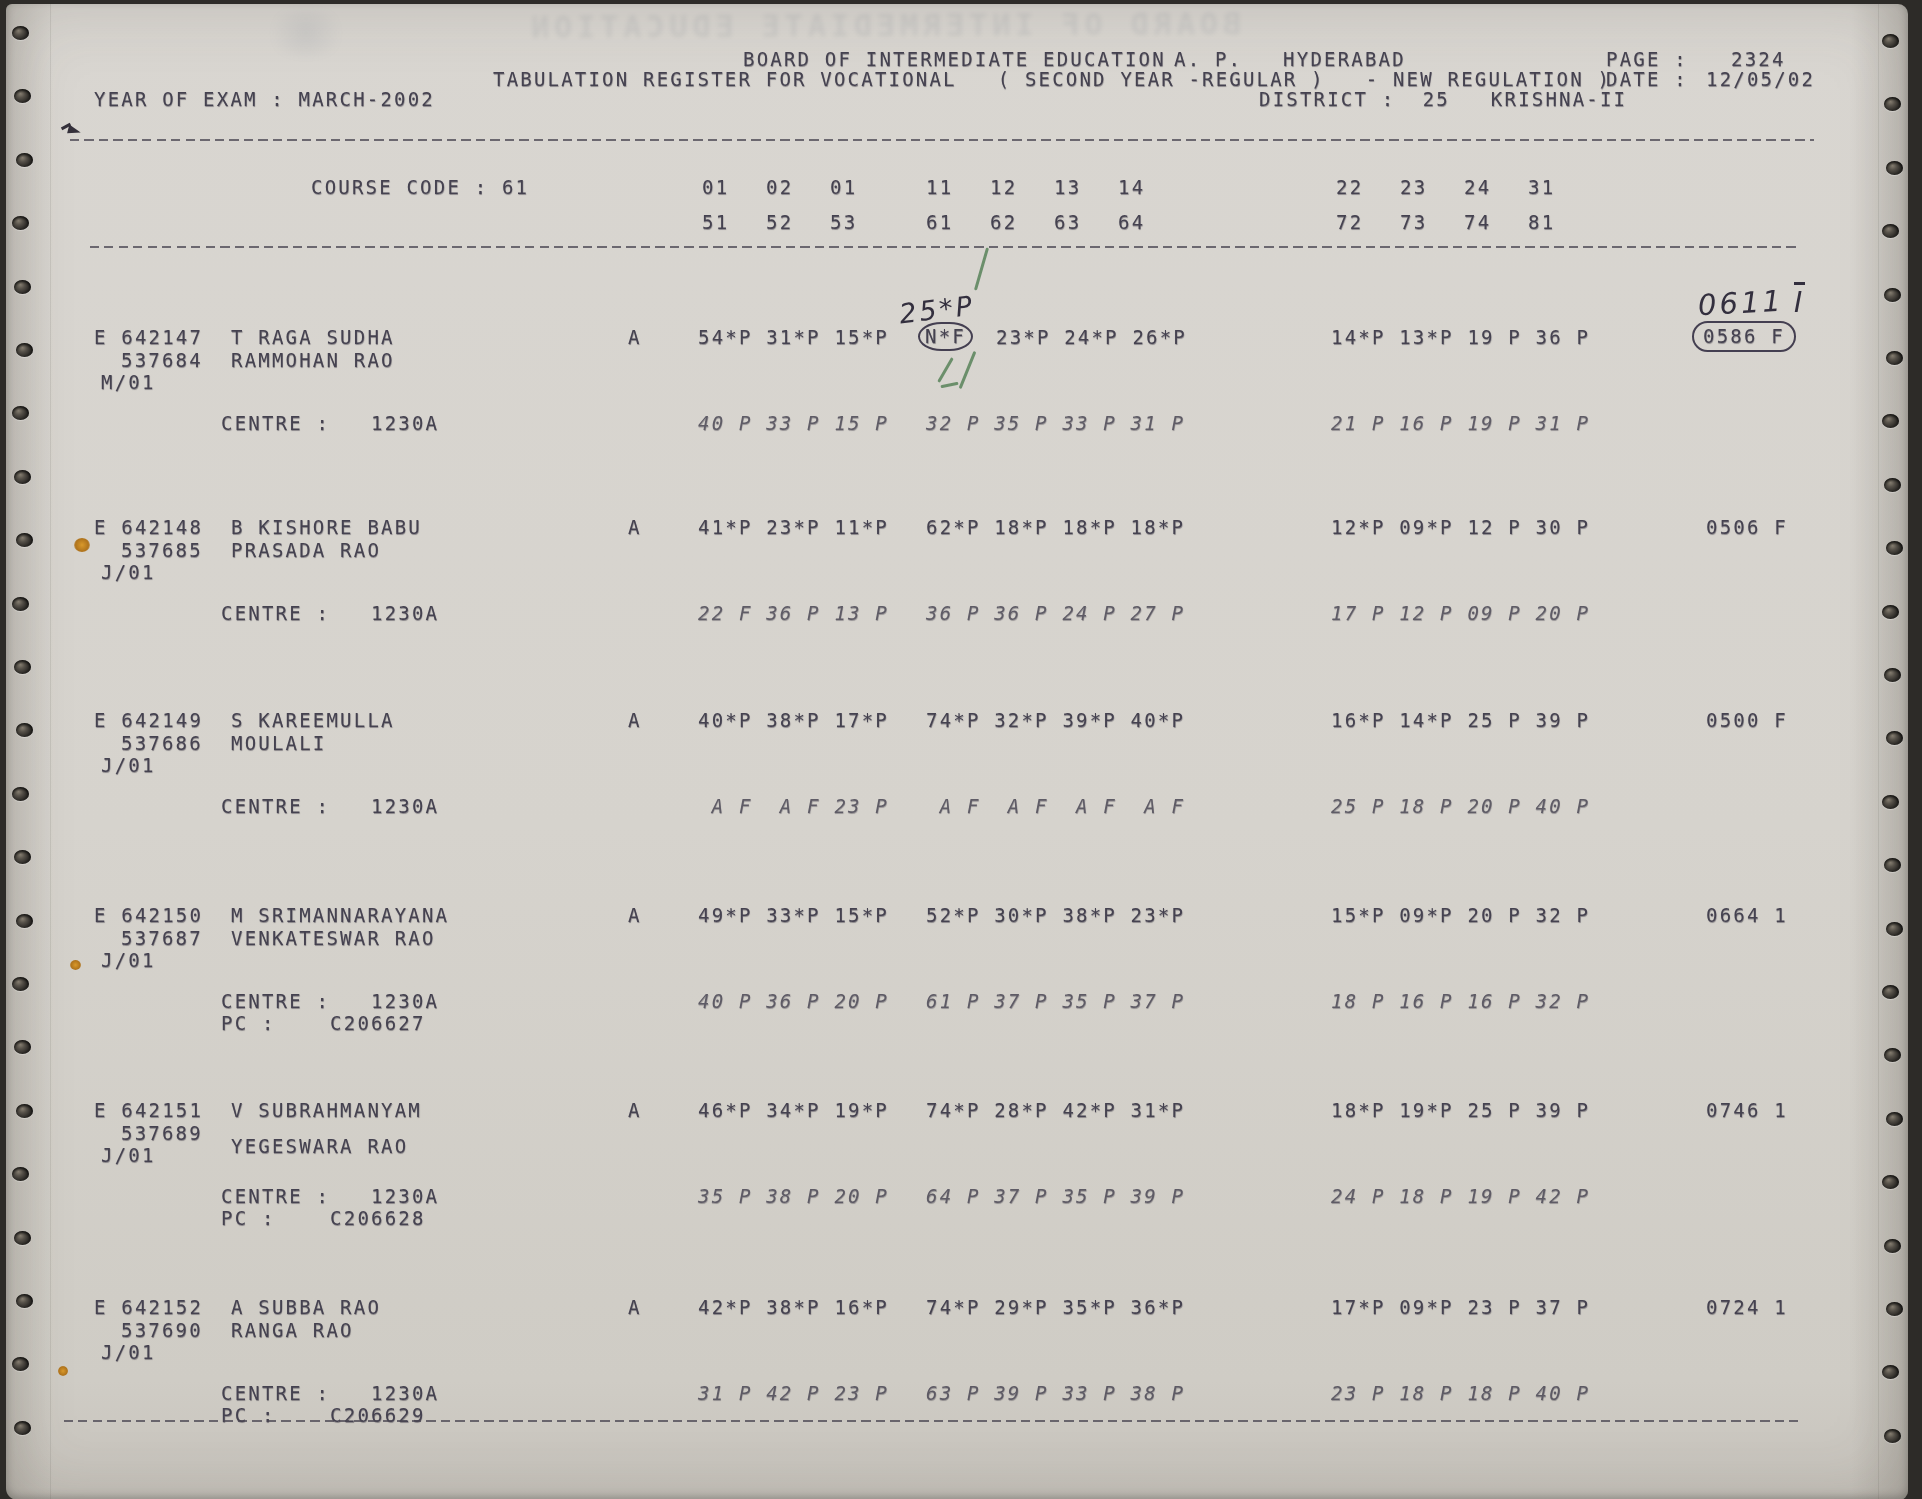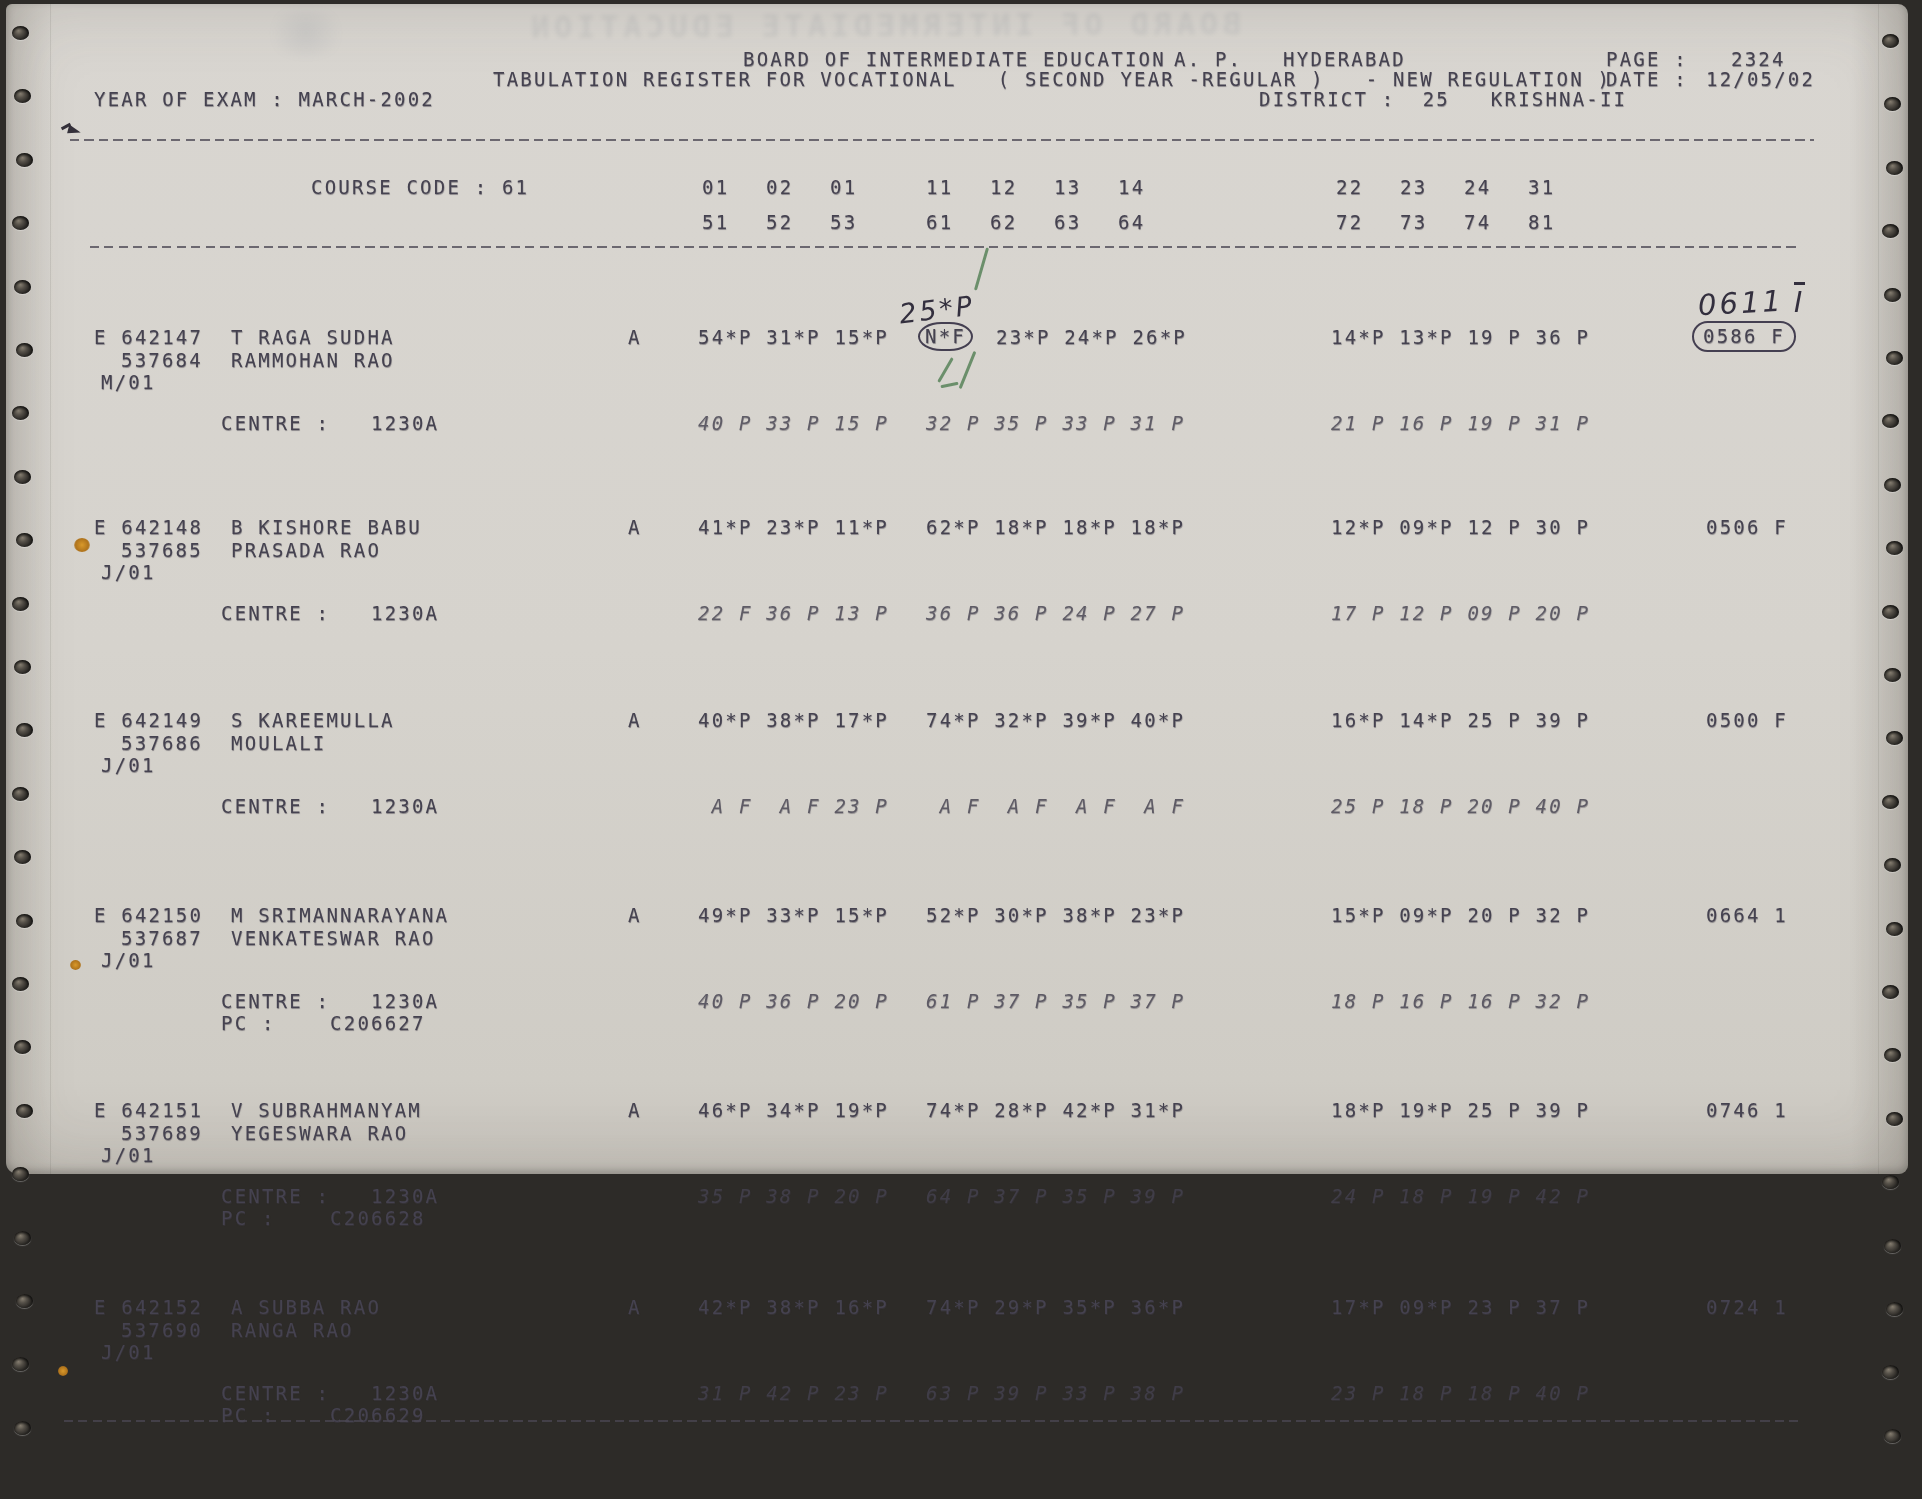--- a/index.html
+++ b/index.html
@@ -2,21 +2,21 @@
 <html><head>
 <meta charset="utf-8">
 <style>
   html,body{margin:0;padding:0;}
   body{
     width:1922px;height:1499px;position:relative;overflow:hidden;
     background:#2d2b28;
     font-family:"DejaVu Sans Mono",monospace;
   }
   .paper{
-    position:absolute;left:6px;top:4px;width:1902px;height:1170px;
+    position:absolute;left:6px;top:4px;width:1902px;height:1496px;
     border-radius:6px 10px 9px 12px;
     background:
       linear-gradient(90deg, rgba(160,155,147,.35) 0, rgba(0,0,0,0) 2.5%, rgba(0,0,0,0) 97%, rgba(140,135,127,.35) 100%),
       linear-gradient(180deg,#d9d6d1 0%,#d6d3cd 55%,#cfccc5 92%,#c6c2bb 100%);
     box-shadow: inset 0 0 70px rgba(70,65,55,.18), inset 0 -3px 8px rgba(0,0,0,.25);
   }
   .t{position:absolute;white-space:pre;font-size:19px;letter-spacing:2.2px;
      color:#454250;text-shadow:0.4px 0.6px 0.7px rgba(64,60,72,.5);}
   .dim{opacity:.82;font-style:italic;}
   .dash{position:absolute;height:2px;opacity:.85;
@@ -176,21 +176,21 @@
     <span class="ln t dim" style="left:692px;top:86px">40 P 36 P 20 P</span>
     <span class="ln t dim" style="left:920px;top:86px">61 P 37 P 35 P 37 P</span>
     <span class="ln t dim" style="left:1325px;top:86px">18 P 16 P 16 P 32 P</span>
   </div>
 
   <div class="stu" style="top:1095px">
     <span class="ln t" style="left:88px;top:0">E 642151</span>
     <span class="ln t" style="left:115px;top:23px">537689</span>
     <span class="ln t" style="left:95px;top:45px">J/01</span>
     <span class="ln t" style="left:225px;top:0">V SUBRAHMANYAM</span>
-    <span class="ln t" style="left:225px;top:23px">YEGESWARA RAO</span>
+    <span class="ln t" style="left:225px;top:36px">YEGESWARA RAO</span>
     <span class="ln t" style="left:622px;top:0">A</span>
     <span class="ln t" style="left:692px;top:0">46*P 34*P 19*P</span>
     <span class="ln t" style="left:920px;top:0">74*P 28*P 42*P 31*P</span>
     <span class="ln t" style="left:1325px;top:0">18*P 19*P 25 P 39 P</span>
     <span class="ln t" style="left:1700px;top:0">0746 1</span>
     <span class="ln t" style="left:215px;top:86px">CENTRE :   1230A</span>
     <span class="ln t" style="left:215px;top:108px">PC :    C206628</span>
     <span class="ln t dim" style="left:692px;top:86px">35 P 38 P 20 P</span>
     <span class="ln t dim" style="left:920px;top:86px">64 P 37 P 35 P 39 P</span>
     <span class="ln t dim" style="left:1325px;top:86px">24 P 18 P 19 P 42 P</span>

